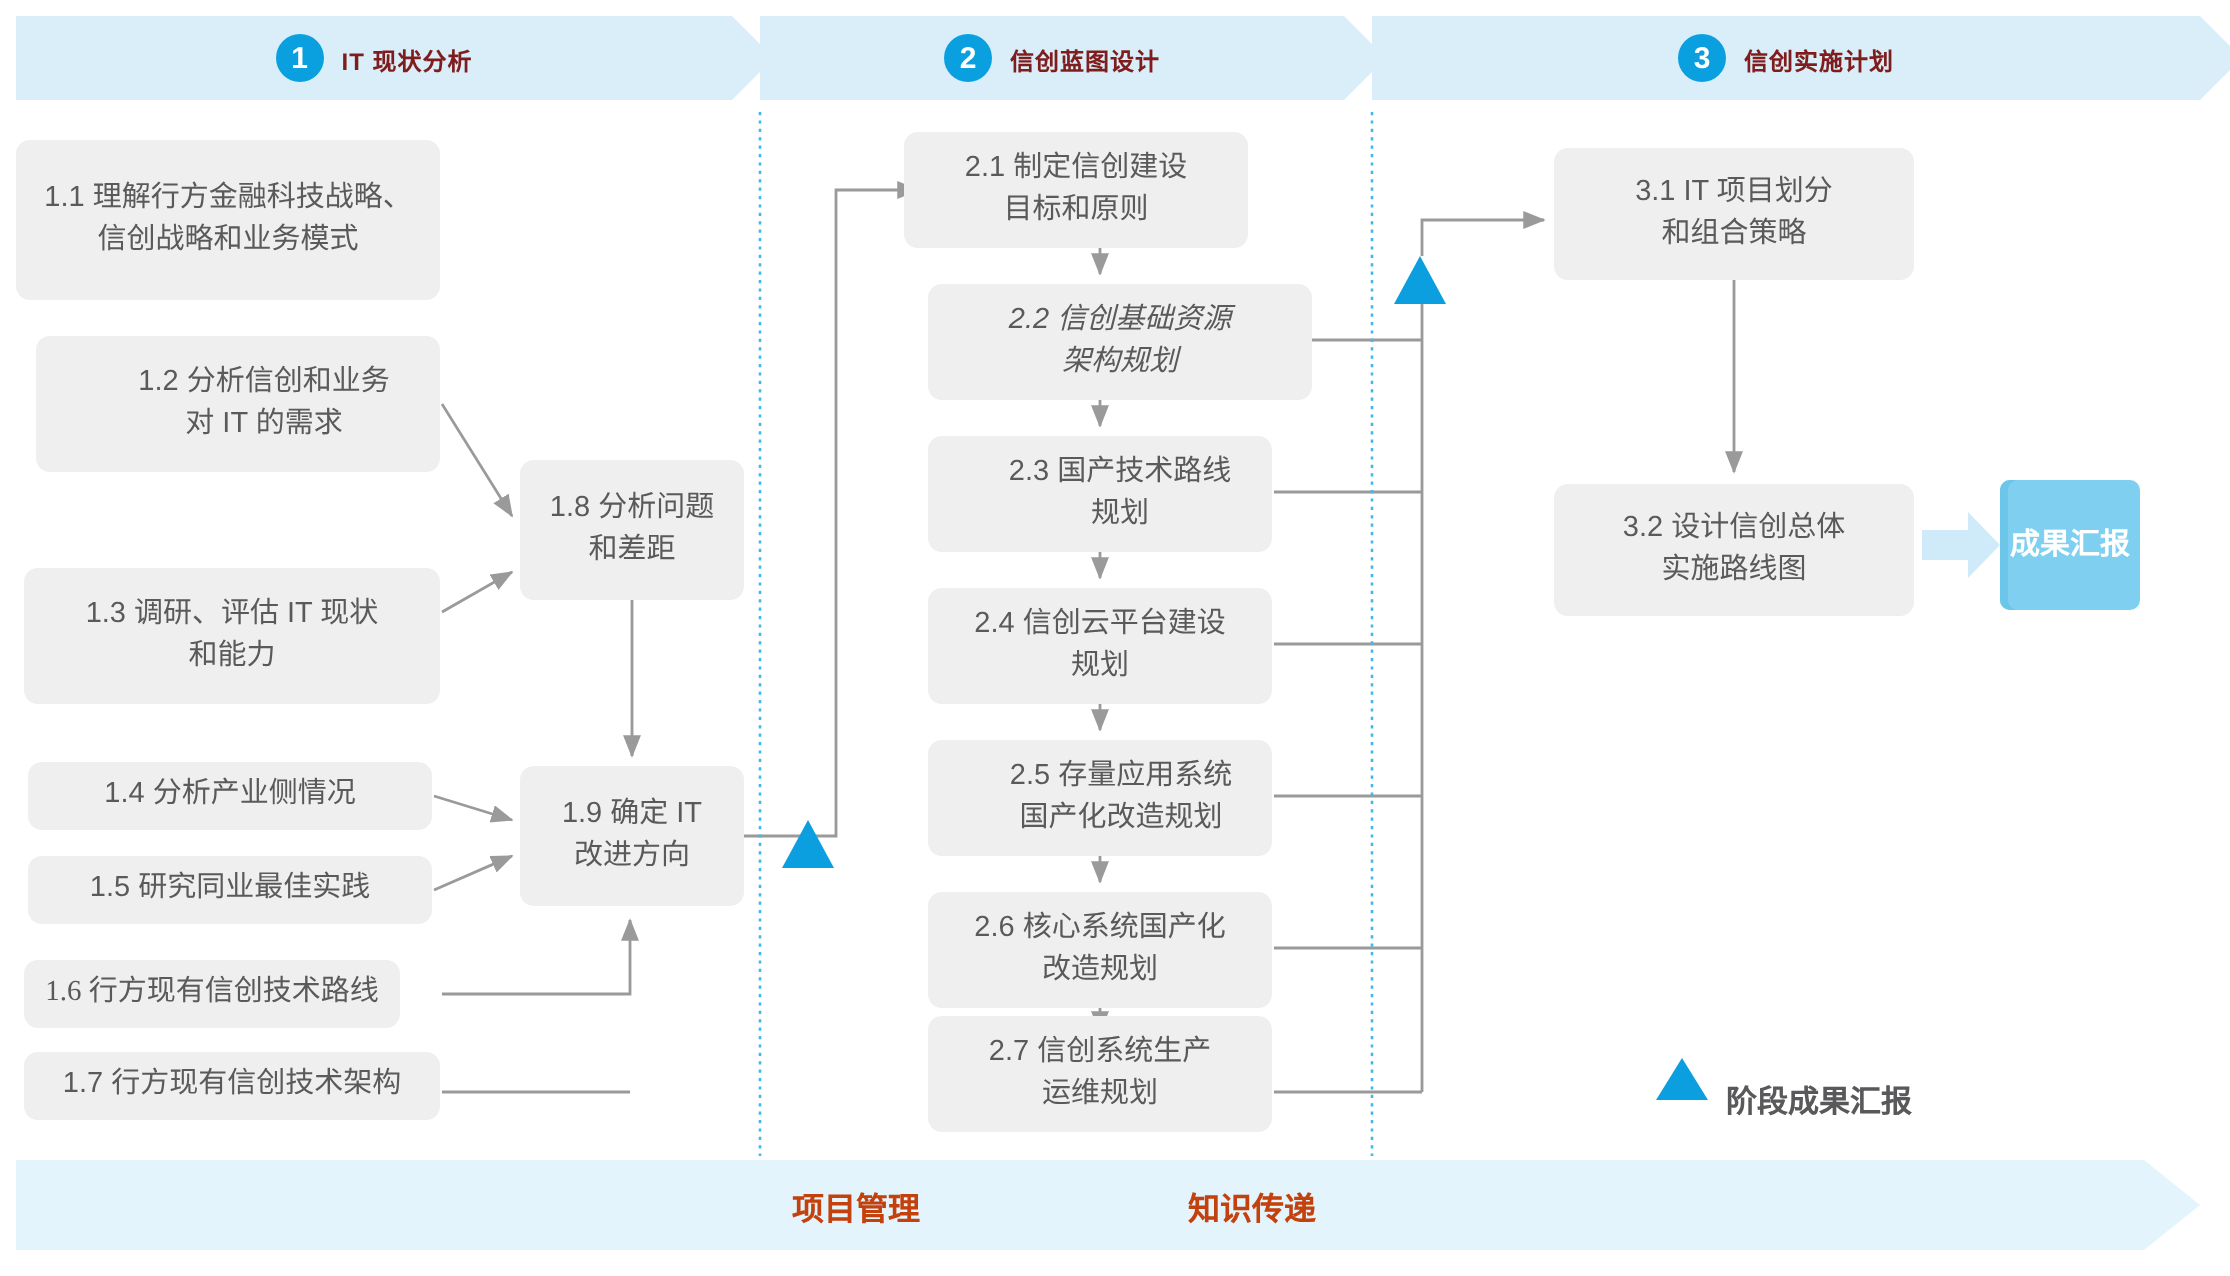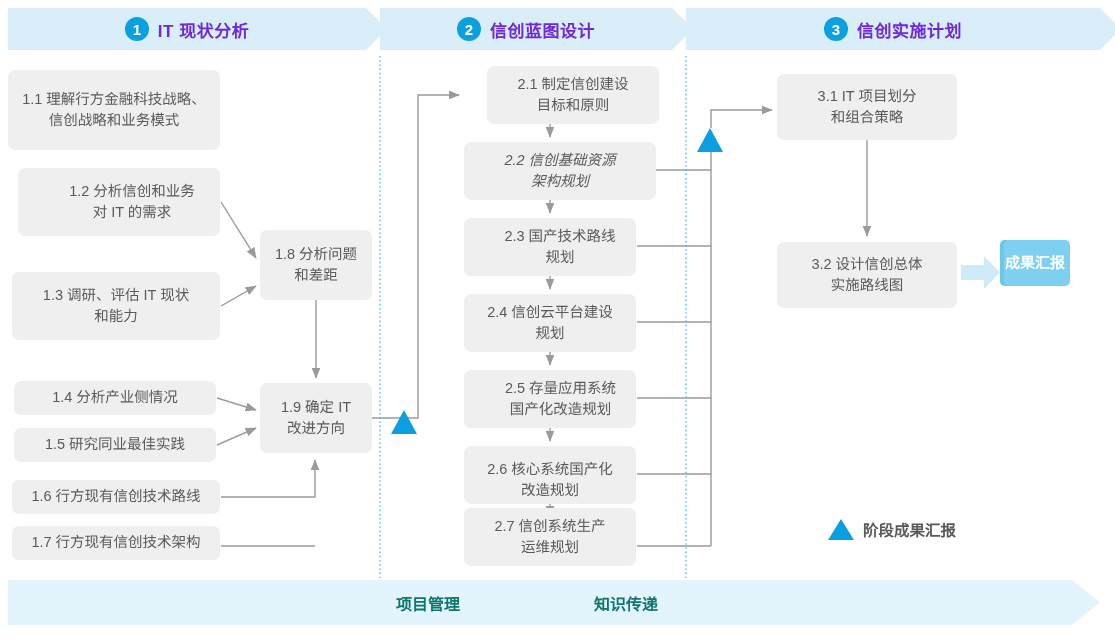--- a/index.html
+++ b/index.html
@@ -25,21 +25,21 @@
     clip-path:polygon(0 0,100% 50%,0 100%);}
   .phase-inner{display:flex;align-items:center;gap:9px;}
   .phase-num{
     width:24px;height:24px;border-radius:50%;
     background:#0aa0e0;color:#ffffff;
     font-size:15px;font-weight:bold;
     display:flex;align-items:center;justify-content:center;
     line-height:1;
   }
   .phase-title{
-    color:#6d28d9;font-size:17px;font-weight:bold;letter-spacing:.5px;
+    color:#7f1d1d;font-size:12px;font-weight:bold;letter-spacing:.5px;
     white-space:nowrap;
   }
 
   
   .node{
     position:absolute;
     background:#efefef;
     border-radius:7px;
     color:#5a5a5a;
     font-size:14.5px;
@@ -65,31 +65,31 @@
   
   .legend{
     position:absolute;display:flex;align-items:center;gap:9px;
   }
   .legend-tri{
     width:0;height:0;
     border-left:13px solid transparent;
     border-right:13px solid transparent;
     border-bottom:21px solid #0c9fe0;
   }
-  .legend-label{color:#59595b;font-size:15.5px;font-weight:bold;white-space:nowrap;}
+  .legend-label{color:#59595b;font-size:15.5px;font-weight:bold;white-space:nowrap;margin-top:20px;}
 
   
   .bottom-bar{
     position:absolute;left:8px;top:580px;width:1092px;height:45px;
     background:#e4f4fc;
     clip-path:polygon(0 0, calc(100% - 28px) 0, 100% 50%, calc(100% - 28px) 100%, 0 100%);
   }
   .bottom-label{
     position:absolute;top:591px;
-    color:#0f766e;font-size:16px;font-weight:bold;white-space:nowrap;
+    color:#c2410c;font-size:16px;font-weight:bold;white-space:nowrap;
   }
 
   
   #links{position:absolute;left:0;top:0;width:1115px;height:638px;pointer-events:none;}
 </style>
 </head>
 <body>
 
 <div id="stage">
 
@@ -182,37 +182,37 @@
           <span>1.1 理解行方金融科技战略、</span>
           <span>信创战略和业务模式</span>
         </div>
       </div>
       <div class="node" style="left: 18px; top: 168px; width: 202px; height: 68px; padding-left: 32px;">
         <div>
           <span>1.2 分析信创和业务</span>
           <span>对 IT 的需求</span>
         </div>
       </div>
-      <div class="node" style="left: 12px; top: 272px; width: 208px; height: 68px;">
+      <div class="node" style="left: 12px; top: 284px; width: 208px; height: 68px;">
         <div>
           <span>1.3 调研、评估 IT 现状</span>
           <span>和能力</span>
         </div>
       </div>
       <div class="node" style="left: 14px; top: 381px; width: 202px; height: 34px;">
         <div>
           <span>1.4 分析产业侧情况</span>
         </div>
       </div>
       <div class="node" style="left: 14px; top: 428px; width: 202px; height: 34px;">
         <div>
           <span>1.5 研究同业最佳实践</span>
         </div>
       </div>
-      <div class="node" style="left: 12px; top: 480px; width: 208px; height: 34px;">
+      <div class="node" style="left: 12px; top: 480px; width: 188px; height: 34px; font-family: Liberation Serif, serif;">
         <div>
           <span>1.6 行方现有信创技术路线</span>
         </div>
       </div>
       <div class="node" style="left: 12px; top: 526px; width: 208px; height: 34px; align-items: center;">
         <div>
           <span>1.7 行方现有信创技术架构</span>
         </div>
       </div>
       <div class="node" style="left: 260px; top: 230px; width: 112px; height: 70px;">
@@ -220,21 +220,21 @@
           <span>1.8 分析问题</span>
           <span>和差距</span>
         </div>
       </div>
       <div class="node" style="left: 260px; top: 383px; width: 112px; height: 70px;">
         <div>
           <span>1.9 确定 IT</span>
           <span>改进方向</span>
         </div>
       </div>
-      <div class="node" style="left: 487px; top: 66px; width: 172px; height: 58px;">
+      <div class="node" style="left: 452px; top: 66px; width: 172px; height: 58px;">
         <div>
           <span>2.1 制定信创建设</span>
           <span>目标和原则</span>
         </div>
       </div>
       <div class="node" style="left: 464px; top: 142px; width: 192px; height: 58px; font-style: italic;">
         <div>
           <span>2.2 信创基础资源</span>
           <span>架构规划</span>
         </div>
@@ -250,21 +250,21 @@
           <span>2.4 信创云平台建设</span>
           <span>规划</span>
         </div>
       </div>
       <div class="node" style="left: 464px; top: 370px; width: 172px; height: 58px; padding-left: 27px;">
         <div>
           <span>2.5 存量应用系统</span>
           <span>国产化改造规划</span>
         </div>
       </div>
-      <div class="node" style="left: 464px; top: 446px; width: 172px; height: 58px; align-items: flex-end;">
+      <div class="node" style="left: 464px; top: 446px; width: 172px; height: 58px;">
         <div>
           <span>2.6 核心系统国产化</span>
           <span>改造规划</span>
         </div>
       </div>
       <div class="node" style="left: 464px; top: 508px; width: 172px; height: 58px;">
         <div>
           <span>2.7 信创系统生产</span>
           <span>运维规划</span>
         </div>
@@ -274,21 +274,21 @@
           <span>3.1 IT 项目划分</span>
           <span>和组合策略</span>
         </div>
       </div>
       <div class="node" style="left: 777px; top: 242px; width: 180px; height: 66px;">
         <div>
           <span>3.2 设计信创总体</span>
           <span>实施路线图</span>
         </div>
       </div>
-      <div class="result-box" style="left: 1000px; top: 240px; width: 70px; height: 46px;">
+      <div class="result-box" style="left: 1000px; top: 240px; width: 70px; height: 65px;">
         <div><span>成果</span><span>汇报</span></div>
       </div>
     </div>
 
   <div class="legend" style="left:828px;top:518px;">
     <div class="legend-tri"></div>
     <div class="legend-label">阶段成果汇报</div>
   </div>
 
   <div class="bottom-bar"></div>

